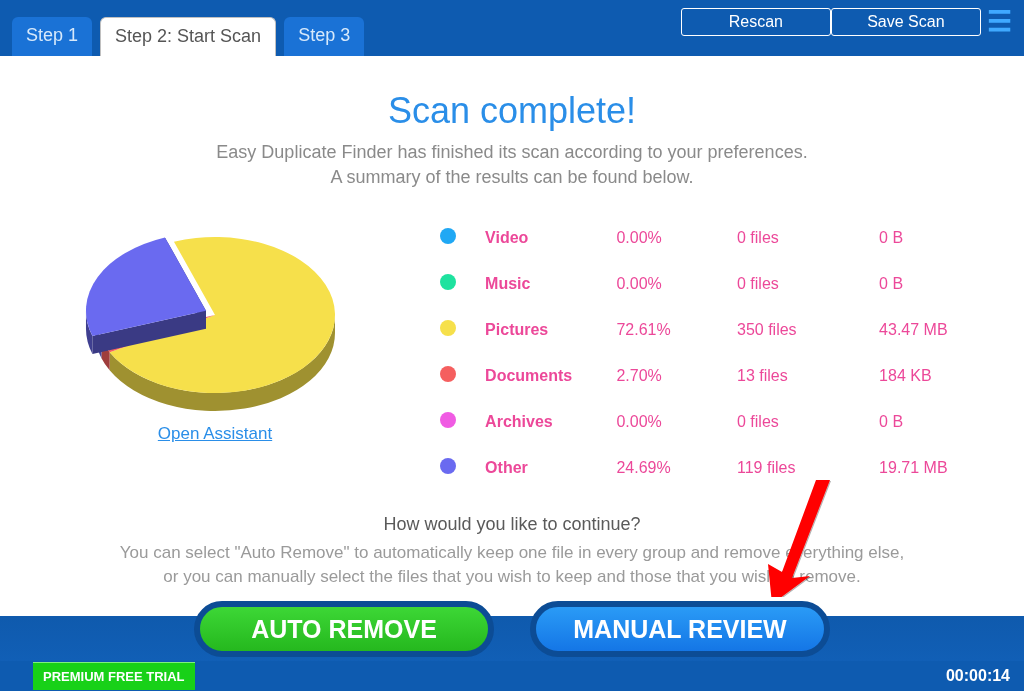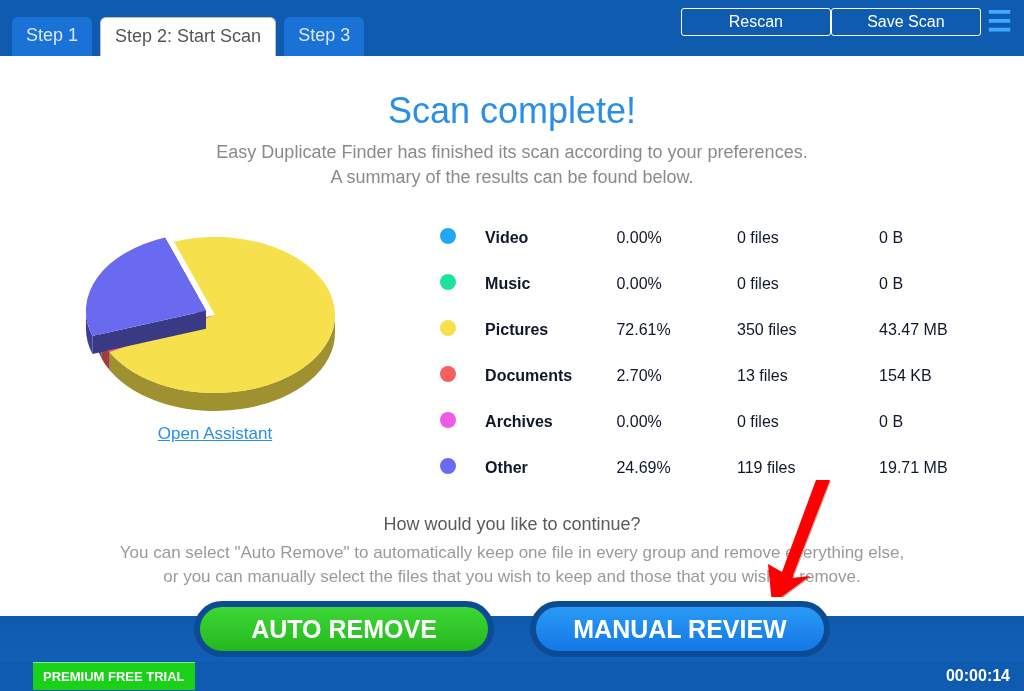--- a/index.html
+++ b/index.html
@@ -22,21 +22,21 @@
   .subtitle { text-align: center; color: #8a8a8a; font-size: 18px; margin-top: 8px; line-height: 1.4; }
 
   .content-row { display: flex; margin-top: 20px; }
   .chart-col { width: 430px; display: flex; flex-direction: column; align-items: center; }
   .pie-holder { width: 260px; height: 210px; display: flex; align-items: center; justify-content: center; }
   svg.pie { width: 260px; height: 210px; }
   .open-assistant { color: #2a8ee8; text-decoration: underline; font-size: 17px; cursor: pointer; margin-top: 4px; }
 
   .legend-col { flex: 1; padding-top: 4px; }
   .legend-table { width: 100%; }
-  .legend-row td { padding: 12px 8px; font-size: 16px; color: #0f172a; white-space: nowrap; }
+  .legend-row td { padding: 12px 8px; font-size: 16px; color: #ec4899; white-space: nowrap; }
   .legend-row td:first-child { width: 40px; }
   .dot { width: 16px; height: 16px; border-radius: 50%; display: inline-block; }
   .cat-label { font-weight: bold; width: 120px; }
   .pct { width: 110px; }
   .files { width: 130px; }
   .size { width: 140px; }
 
   .question { text-align: center; color: #5a5a5a; font-size: 18px; margin-top: 22px; }
   .help-text { text-align: center; color: #9a9a9a; font-size: 17px; margin-top: 6px; line-height: 1.4; padding: 0 40px; }
 
@@ -117,21 +117,21 @@
               <td class="cat-label">Pictures</td>
               <td class="pct">72.61%</td>
               <td class="files">350 files</td>
               <td class="size">43.47 MB</td>
             </tr>
             <tr class="legend-row">
               <td><span class="dot" style="background:#f55f5f"></span></td>
               <td class="cat-label">Documents</td>
               <td class="pct">2.70%</td>
               <td class="files">13 files</td>
-              <td class="size">154 KB</td>
+              <td class="size">184 KB</td>
             </tr>
             <tr class="legend-row">
               <td><span class="dot" style="background:#f05be3"></span></td>
               <td class="cat-label">Archives</td>
               <td class="pct">0.00%</td>
               <td class="files">0 files</td>
               <td class="size">0 B</td>
             </tr>
             <tr class="legend-row">
               <td><span class="dot" style="background:#6a6af0"></span></td>

